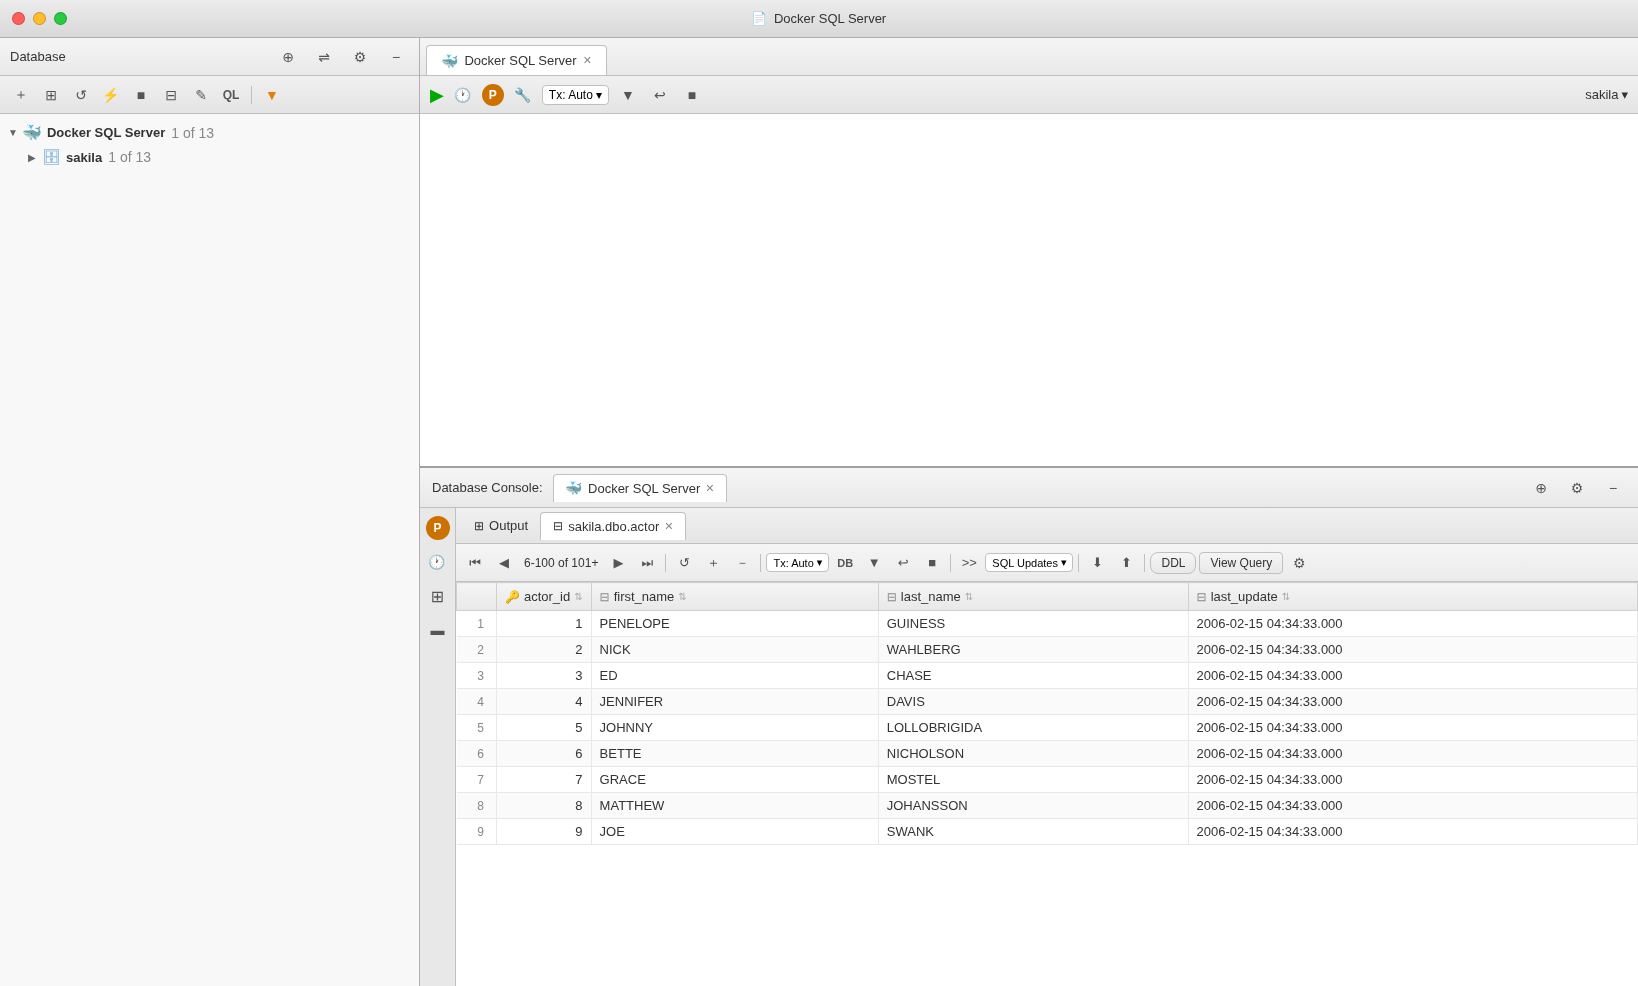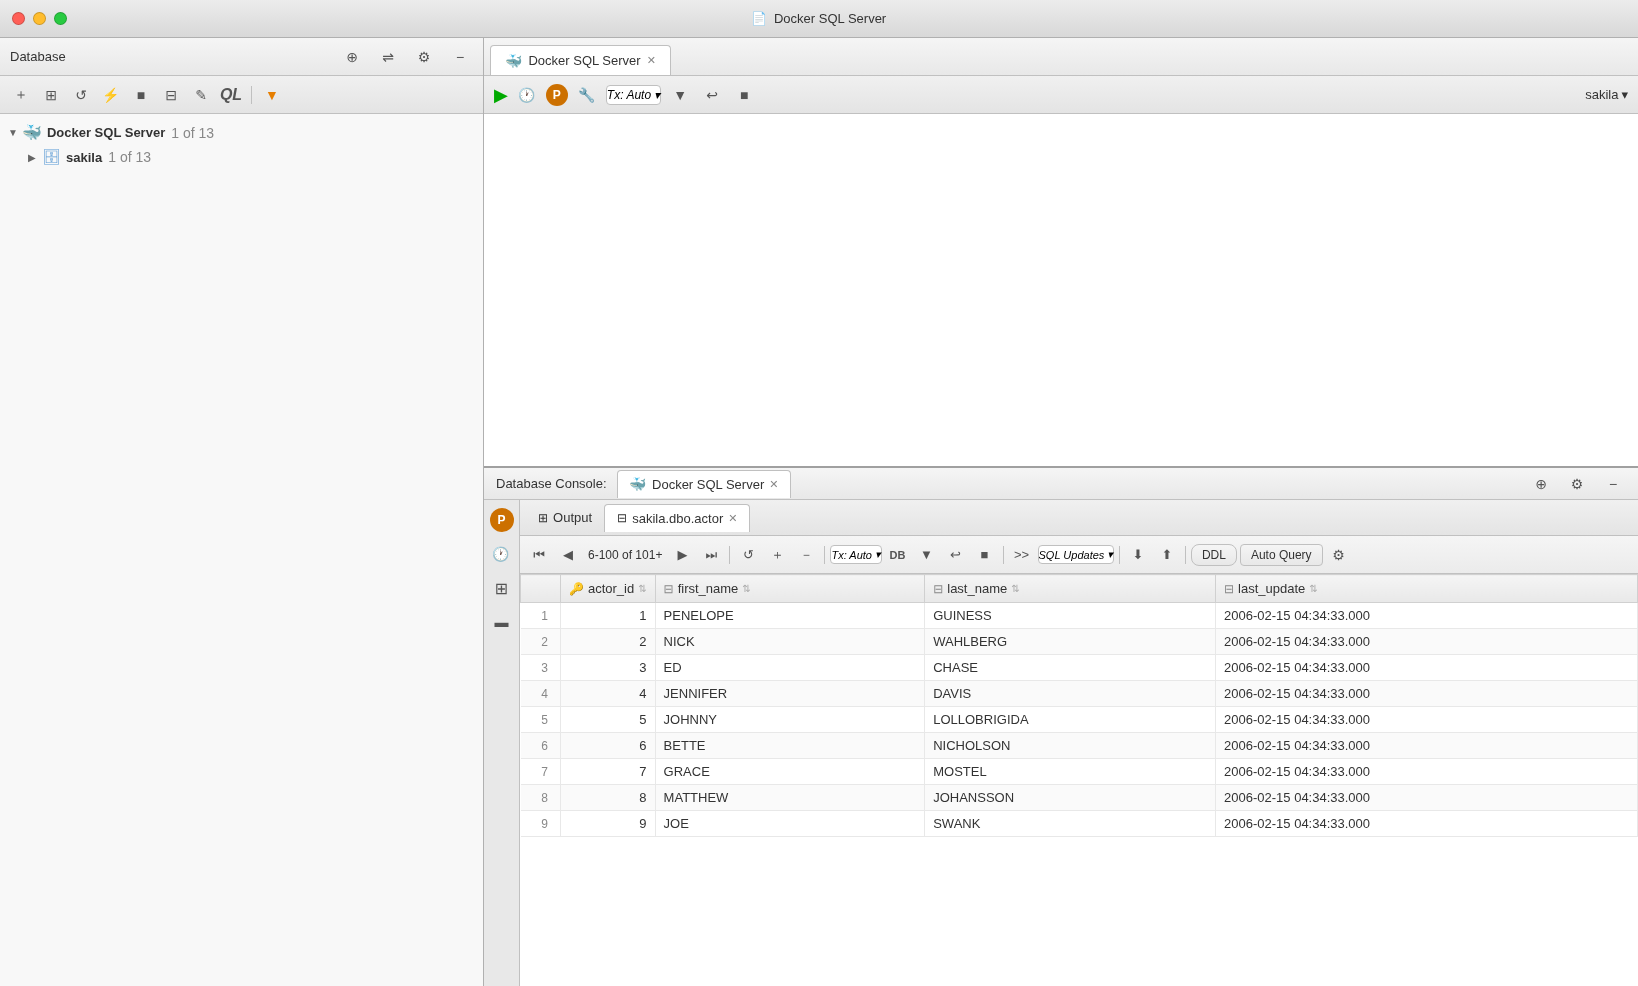--- a/index.html
+++ b/index.html
@@ -19,21 +19,21 @@
     .window-controls { position: absolute; left: 12px; display: flex; gap: 8px; align-items: center; }
     .wc { width: 13px; height: 13px; border-radius: 50%; border: 1px solid rgba(0,0,0,0.2); }
     .wc-close { background: #ff5f57; }
     .wc-min { background: #ffbd2e; }
     .wc-max { background: #28ca41; }
 
     
     .main-container { display: flex; flex-direction: row; height: calc(986px - 38px); }
 
     
-    .left-panel { width: 484px; display: flex; flex-direction: column; border-right: 1px solid #b0b0b0; background: #f5f5f5; flex-shrink: 0; }
+    .left-panel { width: 420px; display: flex; flex-direction: column; border-right: 1px solid #b0b0b0; background: #f5f5f5; flex-shrink: 0; }
 
     
     .left-header {
       height: 38px;
       background: linear-gradient(to bottom, #f5f5f5, #e8e8e8);
       border-bottom: 1px solid #c0c0c0;
       display: flex;
       align-items: center;
       padding: 0 10px;
       gap: 10px;
@@ -107,21 +107,21 @@
       display: flex;
       align-items: center;
       padding: 0 10px;
       gap: 6px;
     }
     .play-btn { color: #00aa00; font-size: 18px; cursor: pointer; }
     .sql-tb-btn { display: flex; align-items: center; justify-content: center; width: 26px; height: 24px; cursor: pointer; color: #555; font-size: 14px; border-radius: 3px; }
     .tx-dropdown {
       display: flex; align-items: center; gap: 3px;
       border: 1px solid #c0c0c0; border-radius: 4px;
-      padding: 2px 0; background: #fff; cursor: pointer; font-size: 12px; font-style: italic;
+      padding: 2px 6px; background: #fff; cursor: pointer; font-size: 12px;
     }
     .spacer { flex: 1; }
     .user-dropdown { display: flex; align-items: center; gap: 3px; font-size: 13px; color: #333; cursor: pointer; }
 
     
     .sql-editor {
       flex: 1;
       background: #fff;
       padding: 12px 16px;
       font-family: 'Menlo', 'Monaco', 'Courier New', monospace;
@@ -133,21 +133,21 @@
     .kw-select { color: #0000cc; font-weight: bold; }
     .kw-from { color: #0000cc; font-weight: bold; }
     .sql-text { color: #333; }
     .check-mark { position: absolute; right: 12px; top: 12px; color: #00bb00; font-size: 18px; font-weight: bold; }
 
     
     .bottom-panel { display: flex; flex-direction: column; height: 520px; border-top: 2px solid #a0a0a0; background: #f0f0f0; }
 
     
     .bottom-header {
-      height: 32px;
+      height: 40px;
       background: linear-gradient(to bottom, #f5f5f5, #e8e8e8);
       border-bottom: 1px solid #c0c0c0;
       display: flex;
       align-items: center;
       padding: 0 12px;
       gap: 10px;
     }
     .bottom-header-title { font-size: 13px; color: #333; font-weight: 500; }
     .bottom-tab {
       height: 28px;
@@ -305,21 +305,21 @@
     </div>
 
     <div class="left-toolbar">
       <span class="tb-btn">＋</span>
       <span class="tb-btn">⊞</span>
       <span class="tb-btn">↺</span>
       <span class="tb-btn">⚡</span>
       <span class="tb-btn">■</span>
       <span class="tb-btn">⊟</span>
       <span class="tb-btn">✎</span>
-      <span class="tb-btn" style="font-size:16px;font-weight:bold;color:#555;font-style:italic;">QL</span>
+      <span class="tb-btn" style="font-size:12px;font-weight:bold;color:#555;">QL</span>
       <span class="tb-sep"></span>
       <span class="tb-btn" style="color:#e67e00;">▼</span>
     </div>
 
     <div class="tree-area">
       <div class="tree-item">
         <span class="tree-arrow">▼</span>
         <span class="tree-icon" style="font-size:16px;">🐳</span>
         <span class="tree-label">Docker SQL Server</span>
         <span class="tree-count">1 of 13</span>
@@ -427,21 +427,21 @@
             <span class="res-tb-btn">&gt;&gt;</span>
             <div class="tx-dropdown" style="font-size:11px;">
               <span>SQL Updates</span>
               <span>▾</span>
             </div>
             <span class="res-tb-sep"></span>
             <span class="res-tb-btn">⬇</span>
             <span class="res-tb-btn">⬆</span>
             <span class="res-tb-sep"></span>
             <button class="ddl-btn">DDL</button>
-            <button class="view-query-btn">Auto Query</button>
+            <button class="view-query-btn">View Query</button>
             <span class="gear-btn">⚙</span>
           </div>
 
           <div class="table-container">
             <table>
               <thead>
                 <tr>
                   <th style="width:40px;"></th>
                   <th>
                     <div class="col-header-inner">

